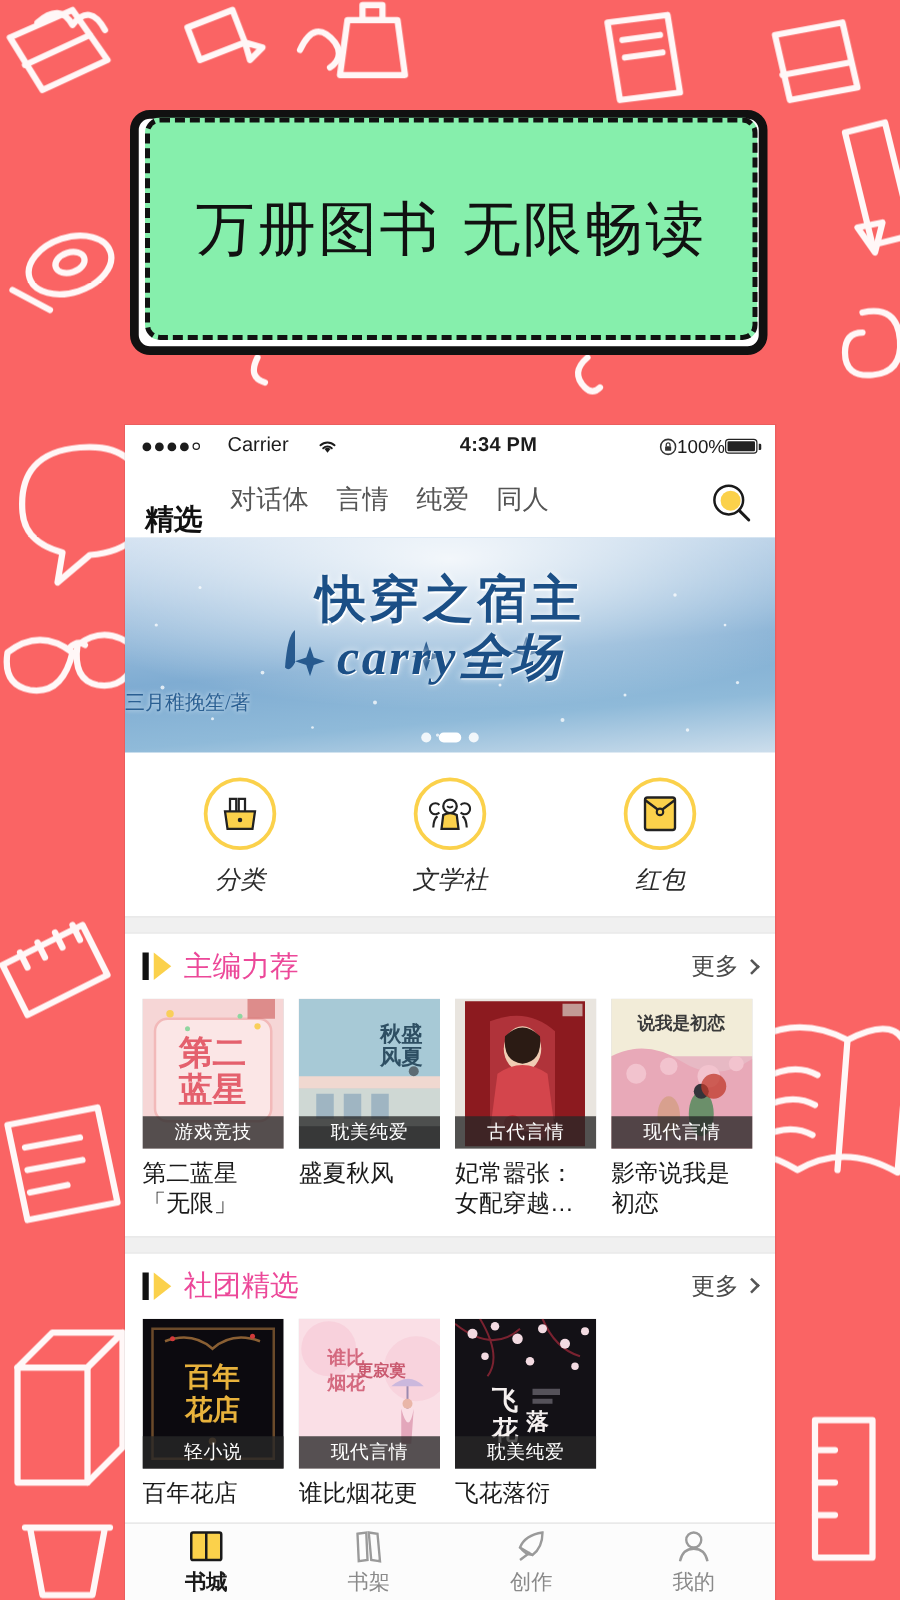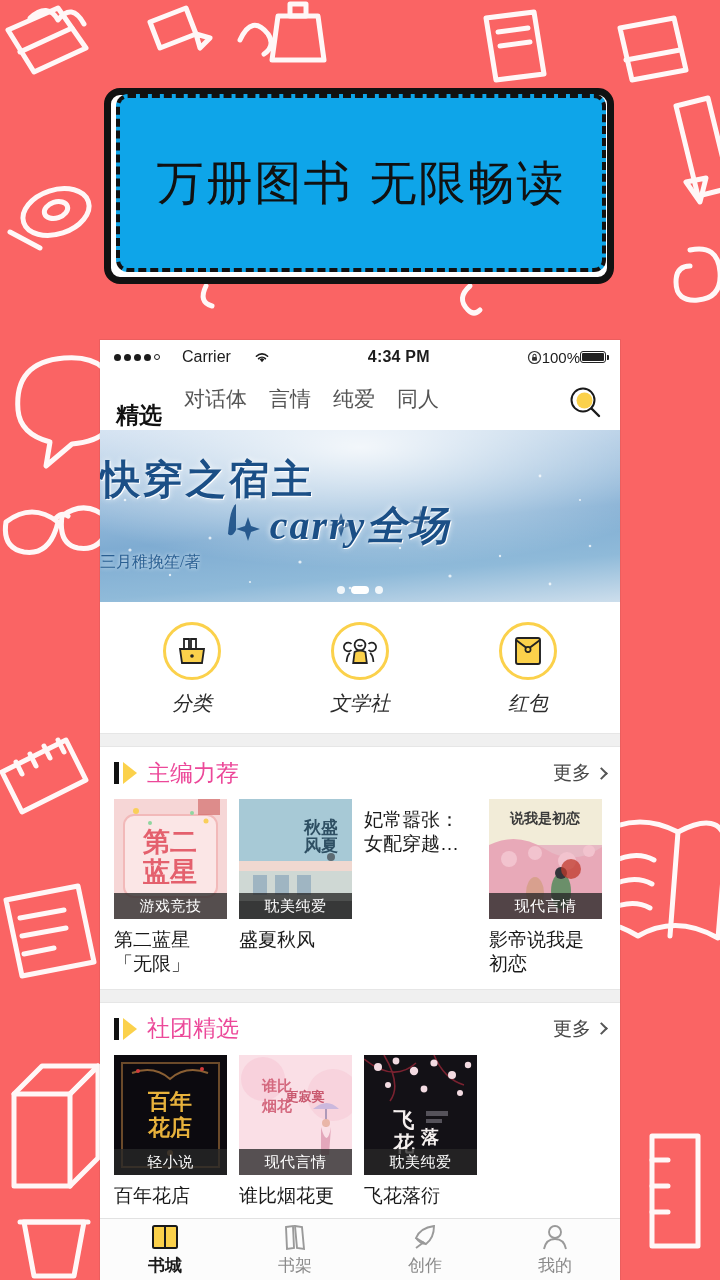--- a/index.html
+++ b/index.html
@@ -27,21 +27,21 @@
     left: 8px; top: 10px;
     width: 510px; height: 196px;
     border: 7px solid #111;
     border-radius: 16px;
     background: #fff;
   }
   .promo-card {
     position: absolute;
     left: 20px; top: 16px;
     width: 490px; height: 178px;
-    background: #0ea5e9;
+    background: #86efac;
     border: 4px dashed #111;
     border-radius: 12px;
     display: flex; align-items: center; justify-content: center;
   }
   .promo-text {
     font-size: 47px;
     color: #111;
     letter-spacing: 2px;
     font-family: "DejaVu Sans", "Liberation Sans", sans-serif;
     white-space: nowrap;
@@ -112,20 +112,21 @@
   
   .banner {
     position: relative;
     height: 172px;
     background: linear-gradient(175deg,#c9dbee 0%,#9fc0de 28%,#7facd2 55%,#8fbad9 78%,#cddeec 100%);
     overflow: hidden;
   }
   .banner .stars { position: absolute; inset: 0; }
   .banner-title {
     position: absolute; left: 0; right: 0; top: 22px;
+    text-align: center;
     color: #1b4f86;
     font-size: 40px; font-weight: bold;
     letter-spacing: 3px;
     text-shadow: 0 0 6px rgba(255,255,255,.85), 1px 1px 0 #fff;
   }
   .banner-sub {
     position: absolute; left: 0; right: 0; top: 68px;
     text-align: center;
     color: #1b4f86;
     font-size: 40px; font-weight: bold;
@@ -449,20 +450,34 @@
             <rect x="58" y="76" width="14" height="20" fill="#9fb5c2"></rect>
             <circle cx="92" cy="58" r="4" fill="#5d6b73"></circle>
             <text x="82" y="34" font-size="17" text-anchor="middle" fill="#2e4f63" font-weight="bold" font-family="DejaVu Sans, sans-serif">秋盛</text>
             <text x="82" y="52" font-size="17" text-anchor="middle" fill="#2e4f63" font-weight="bold" font-family="DejaVu Sans, sans-serif">风夏</text>
           </svg>
           <div class="cover-tag">耽美纯爱</div>
         </div>
         <div class="book-title">盛夏秋风</div>
       </div>
       <div class="book">
+        <div class="cover">
+          <svg class="cover-art" viewBox="0 0 113 120" preserveAspectRatio="none">
+            <rect width="113" height="120" fill="#e9e5df"></rect>
+            <rect x="8" y="2" width="96" height="116" fill="#8c1a1f"></rect>
+            <path d="M28 18 q30 -12 52 8 l0 70 l-52 0 z" fill="#b0333a"></path>
+            <ellipse cx="54" cy="40" rx="15" ry="18" fill="#f0cdb4"></ellipse>
+            <path d="M40 30 q14 -14 28 0 q2 20 -14 22 q-16 -2 -14 -22 z" fill="#2b1b14"></path>
+            <path d="M34 60 q20 -14 40 0 l6 46 l-52 0 z" fill="#d4454c"></path>
+            <circle cx="46" cy="100" r="7" fill="#c62b33"></circle>
+            <circle cx="68" cy="106" r="6" fill="#c62b33"></circle>
+            <rect x="86" y="4" width="16" height="10" fill="#d9d2c8" opacity=".7"></rect>
+          </svg>
+          <div class="cover-tag">古代言情</div>
+        </div>
         <div class="book-title">妃常嚣张：女配穿越…</div>
       </div>
       <div class="book">
         <div class="cover">
           <svg class="cover-art" viewBox="0 0 113 120" preserveAspectRatio="none">
             <rect width="113" height="120" fill="#f2ecd8"></rect>
             <rect y="46" width="113" height="74" fill="#e7b9c4"></rect>
             <path d="M0 46 q28 -14 56 4 q28 18 57 -2 l0 72 l-113 0 z" fill="#e8a9b8"></path>
             <circle cx="20" cy="60" r="8" fill="#f2c3ce"></circle>
               <circle cx="46" cy="54" r="7" fill="#f2c3ce"></circle>

